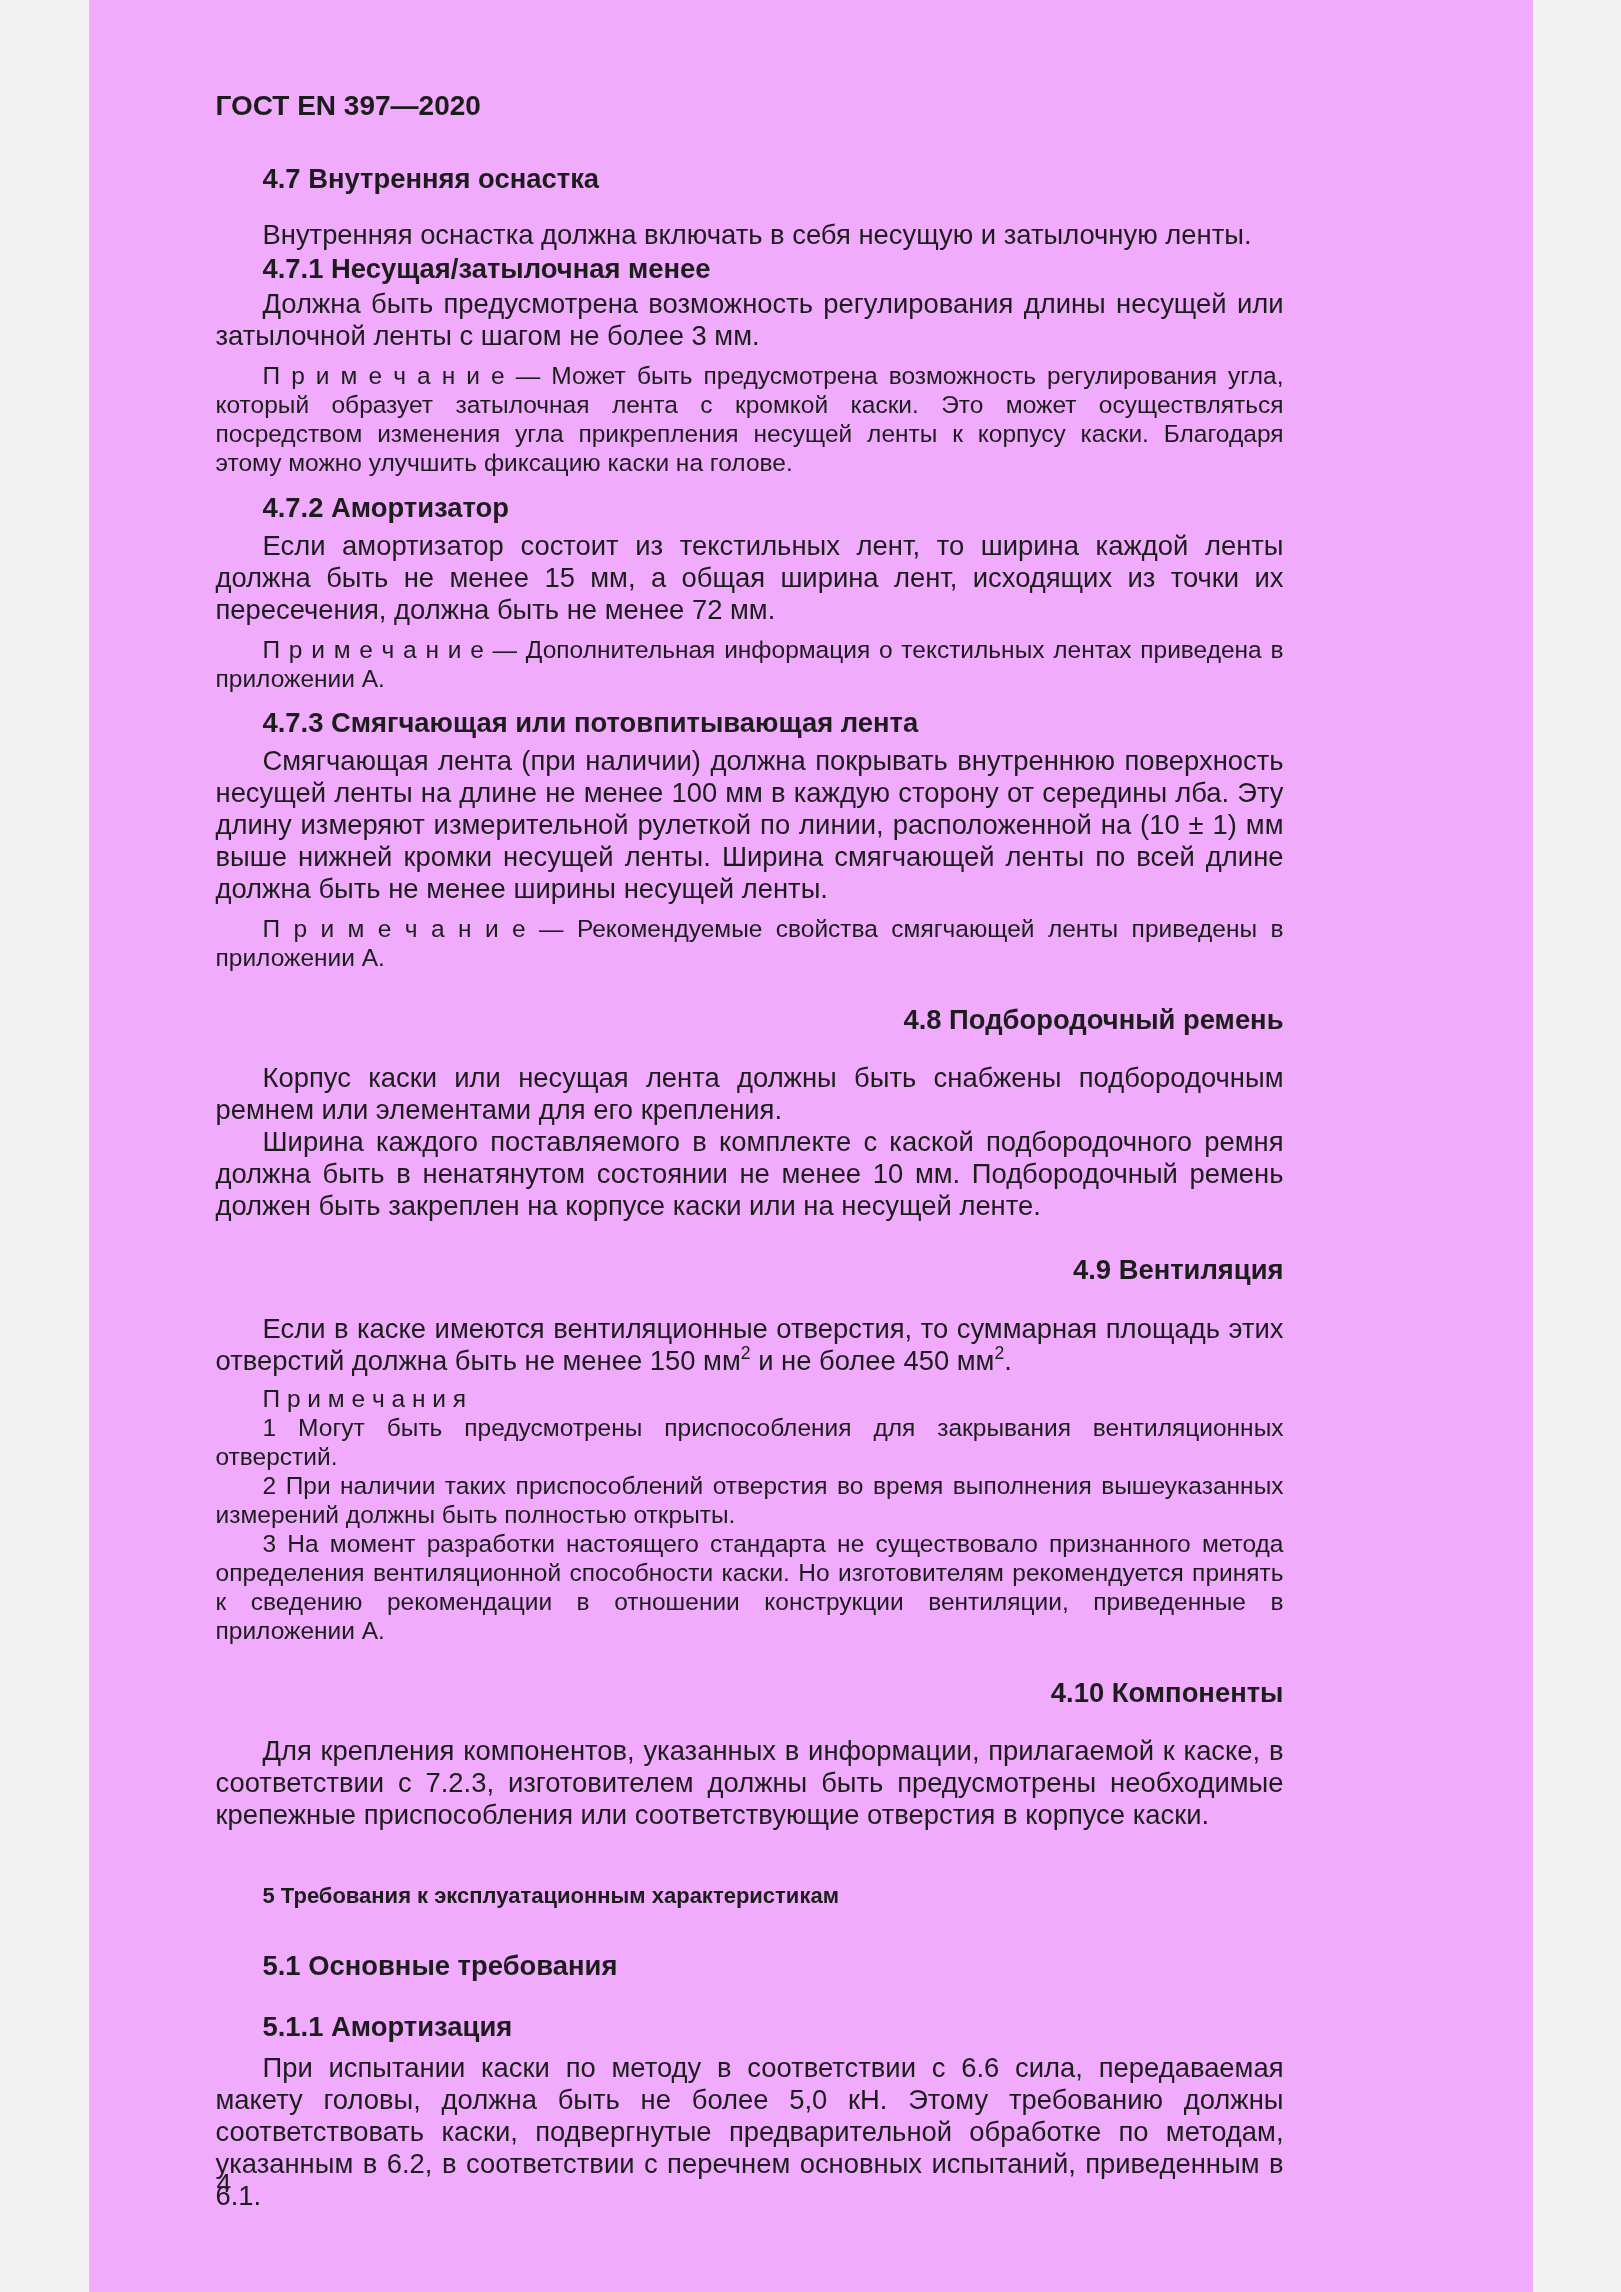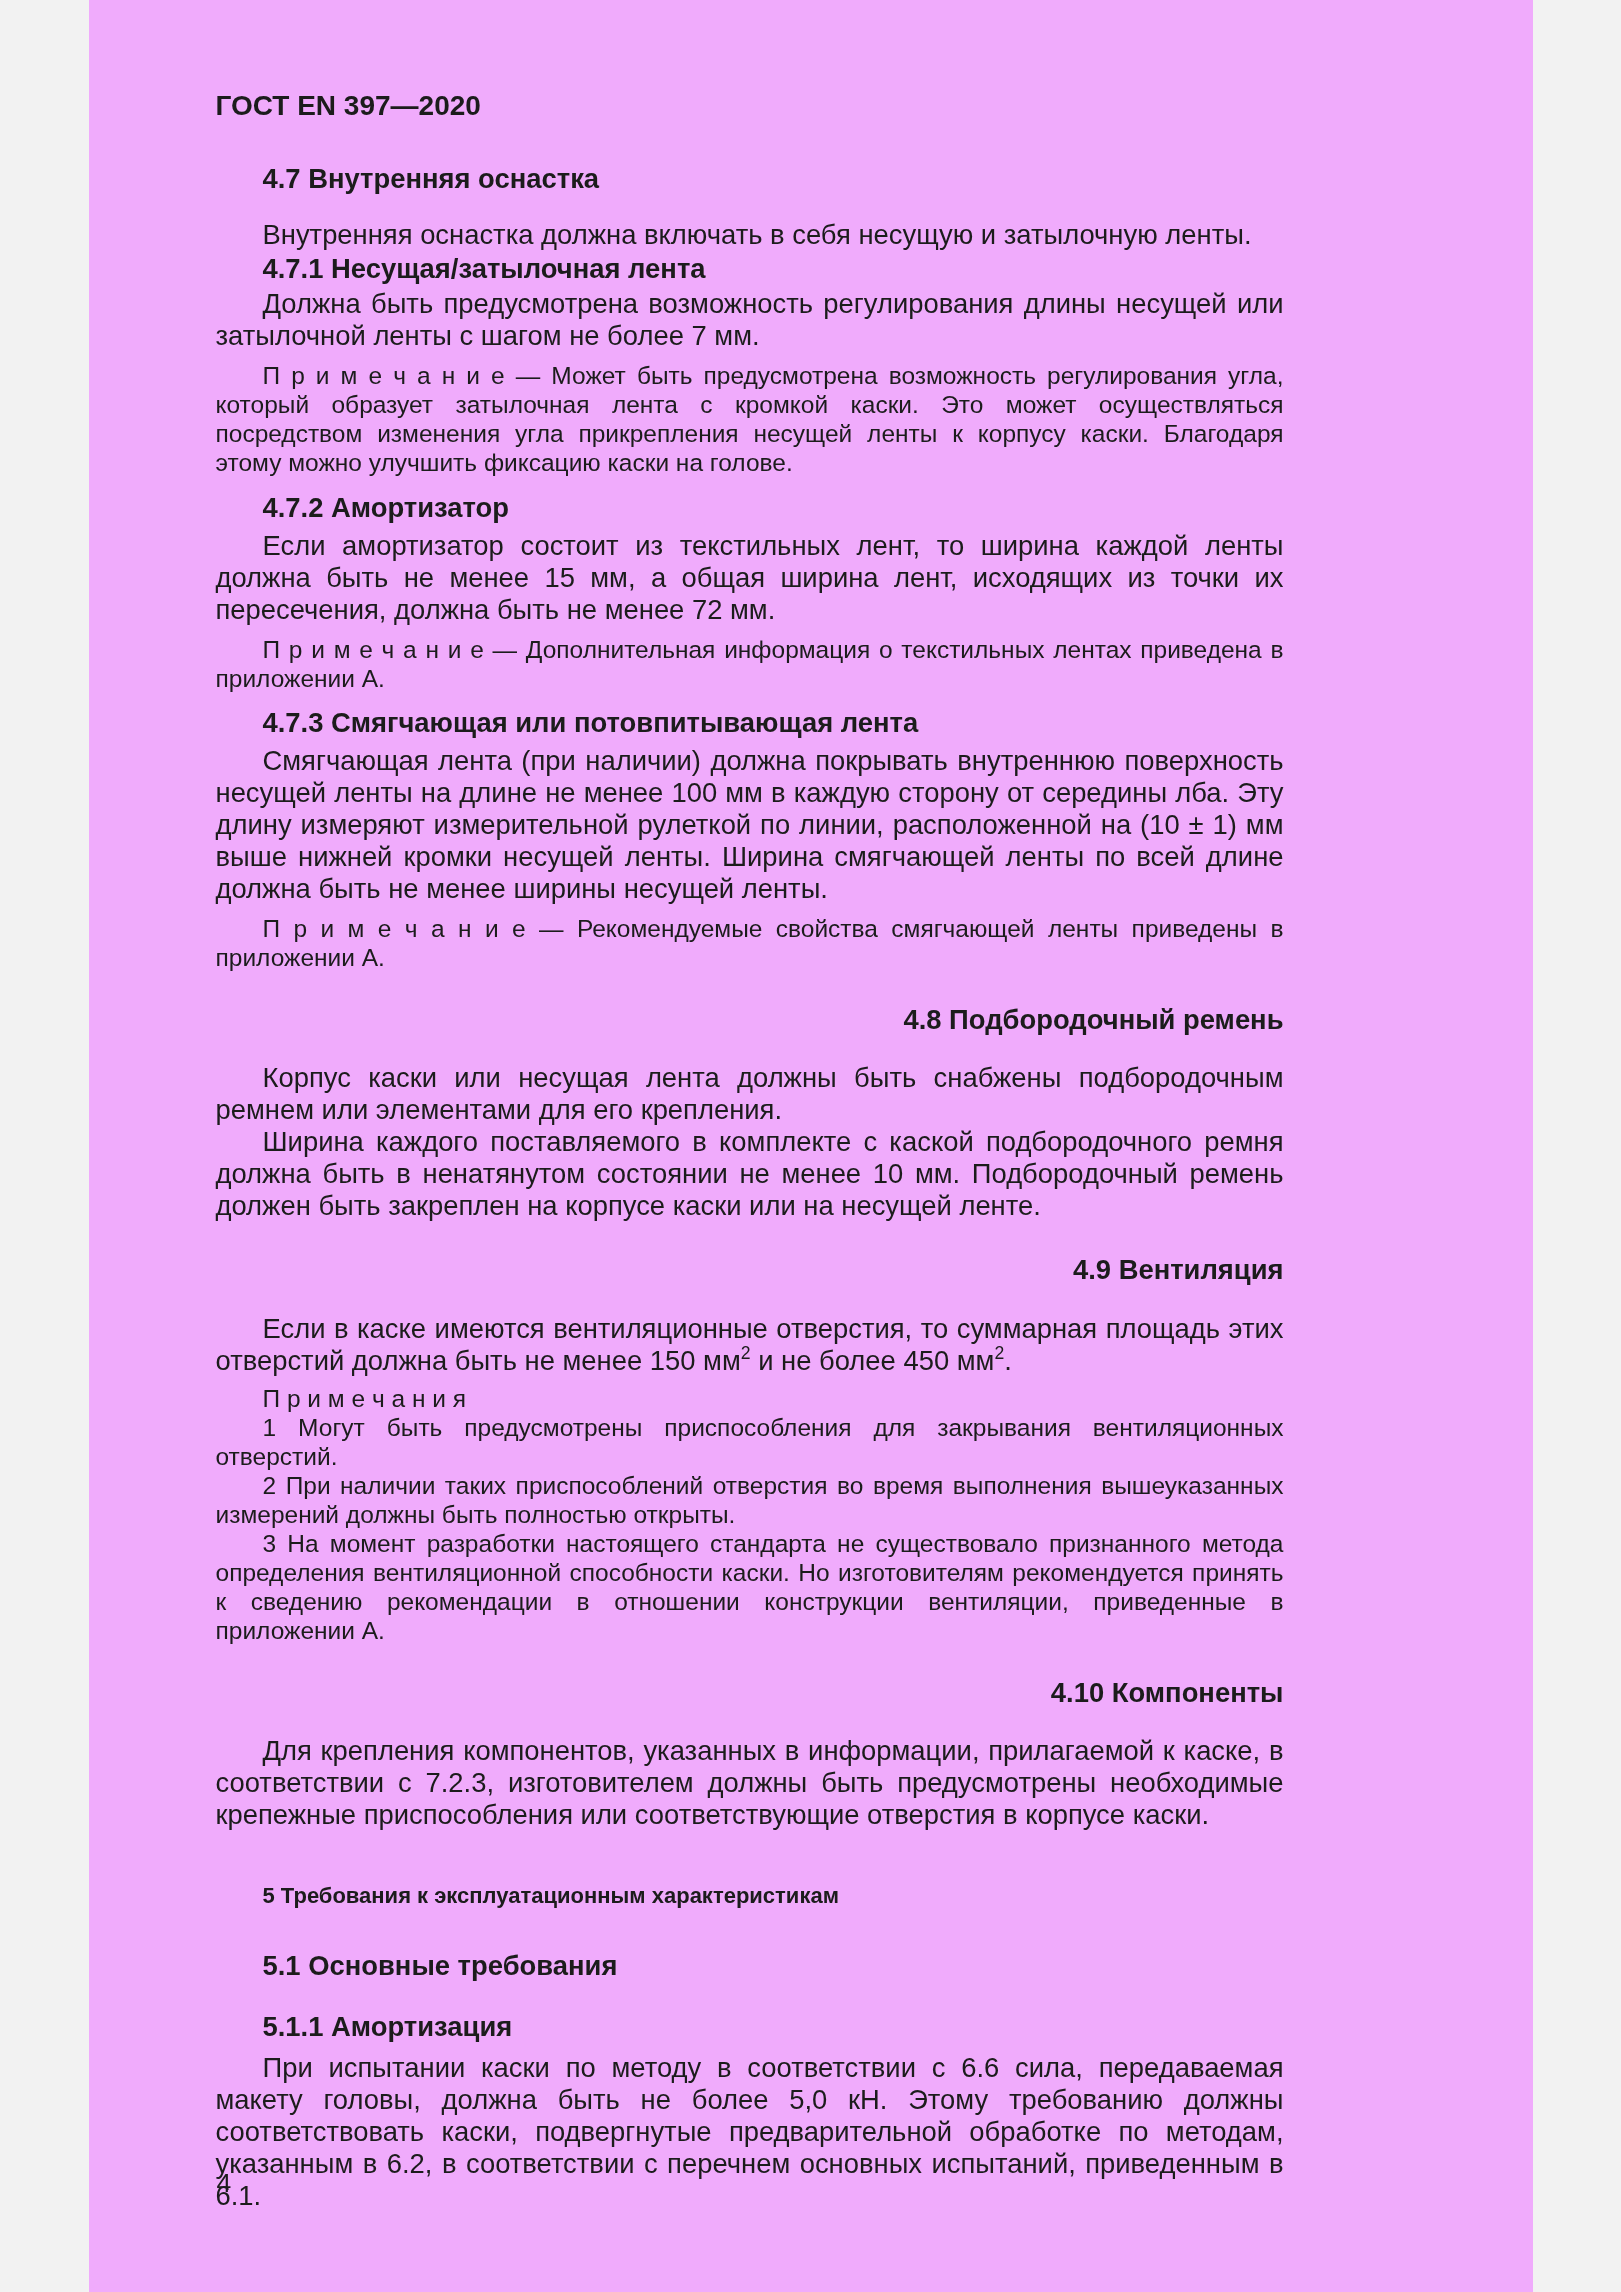--- a/index.html
+++ b/index.html
@@ -76,22 +76,22 @@
 </head>
 <body>
 
 <div class="page">
 
   <div class="doc-code">ГОСТ EN 397—2020</div>
 
   <h2 class="h-sub h-47">4.7 Внутренняя оснастка</h2>
   <p class="para">Внутренняя оснастка должна включать в себя несущую и затылочную ленты.</p>
 
-  <h3 class="h-sub h-471">4.7.1 Несущая/затылочная лента</h3>
-  <p class="para">Должна быть предусмотрена возможность регулирования длины несущей или затылочной ленты с шагом не более 7 мм.</p>
+  <h3 class="h-sub h-471">4.7.1 Несущая/затылочная менее</h3>
+  <p class="para">Должна быть предусмотрена возможность регулирования длины несущей или затылочной ленты с шагом не более 3 мм.</p>
   <p class="note">П р и м е ч а н и е  —  Может быть предусмотрена возможность регулирования угла, который образует затылочная лента с кромкой каски. Это может осуществляться посредством изменения угла прикрепления несущей ленты к корпусу каски. Благодаря этому можно улучшить фиксацию каски на голове.</p>
 
   <h3 class="h-sub h-472">4.7.2 Амортизатор</h3>
   <p class="para">Если амортизатор состоит из текстильных лент, то ширина каждой ленты должна быть не менее 15 мм, а общая ширина лент, исходящих из точки их пересечения, должна быть не менее 72 мм.</p>
   <p class="note">П р и м е ч а н и е  —  Дополнительная информация о текстильных лентах приведена в приложении А.</p>
 
   <h3 class="h-sub h-473">4.7.3 Смягчающая или потовпитывающая лента</h3>
   <p class="para">Смягчающая лента (при наличии) должна покрывать внутреннюю поверхность несущей ленты на длине не менее 100 мм в каждую сторону от середины лба. Эту длину измеряют измерительной рулеткой по линии, расположенной на (10 ± 1) мм выше нижней кромки несущей ленты. Ширина смягчающей ленты по всей длине должна быть не менее ширины несущей ленты.</p>
   <p class="note">П р и м е ч а н и е  —  Рекомендуемые свойства смягчающей ленты приведены в приложении А.</p>
 

